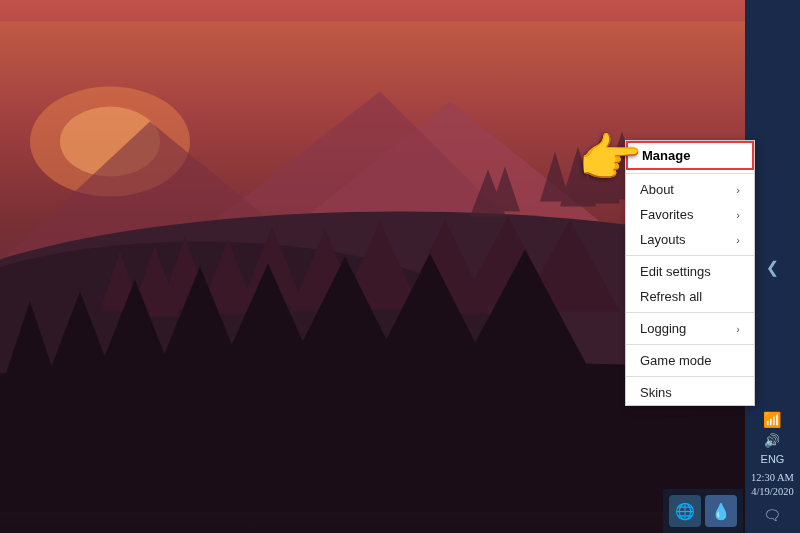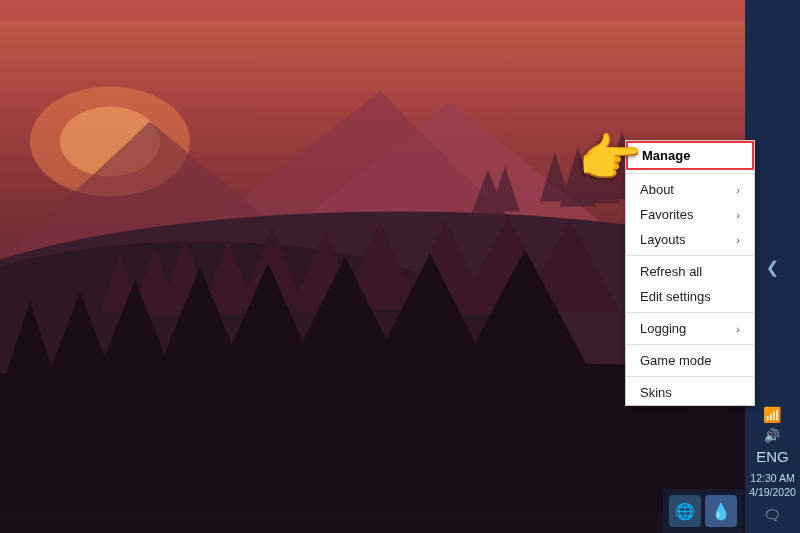--- a/index.html
+++ b/index.html
@@ -113,31 +113,32 @@
     }
 
     .tray-icon {
       color: #aac0d8;
       font-size: 15px;
       cursor: pointer;
     }
 
     .tray-text {
       color: #c0d8e8;
-      font-size: 15px;
+      font-size: 11px;
       text-align: center;
       line-height: 1.3;
     }
 
     .tray-datetime {
       color: #c0d8e8;
       font-size: 10.5px;
       text-align: center;
       line-height: 1.4;
       margin-bottom: 3px;
+      font-family: Liberation Serif, serif;
     }
 
     
     #taskbar-icons {
       position: absolute;
       bottom: 0;
       right: 57px;
       height: 44px;
       display: flex;
       align-items: center;
@@ -248,24 +249,24 @@
     <div class="menu-item">
       <span>Favorites</span>
       <span class="menu-arrow">›</span>
     </div>
     <div class="menu-item">
       <span>Layouts</span>
       <span class="menu-arrow">›</span>
     </div>
     <div class="menu-separator"></div>
     <div class="menu-item">
+      <span>Edit settings</span>
+    </div>
+    <div class="menu-item">
       <span>Refresh all</span>
-    </div>
-    <div class="menu-item">
-      <span>Edit settings</span>
     </div>
     <div class="menu-separator"></div>
     <div class="menu-item">
       <span>Logging</span>
       <span class="menu-arrow">›</span>
     </div>
     <div class="menu-separator"></div>
     <div class="menu-item">
       <span>Game mode</span>
     </div>

